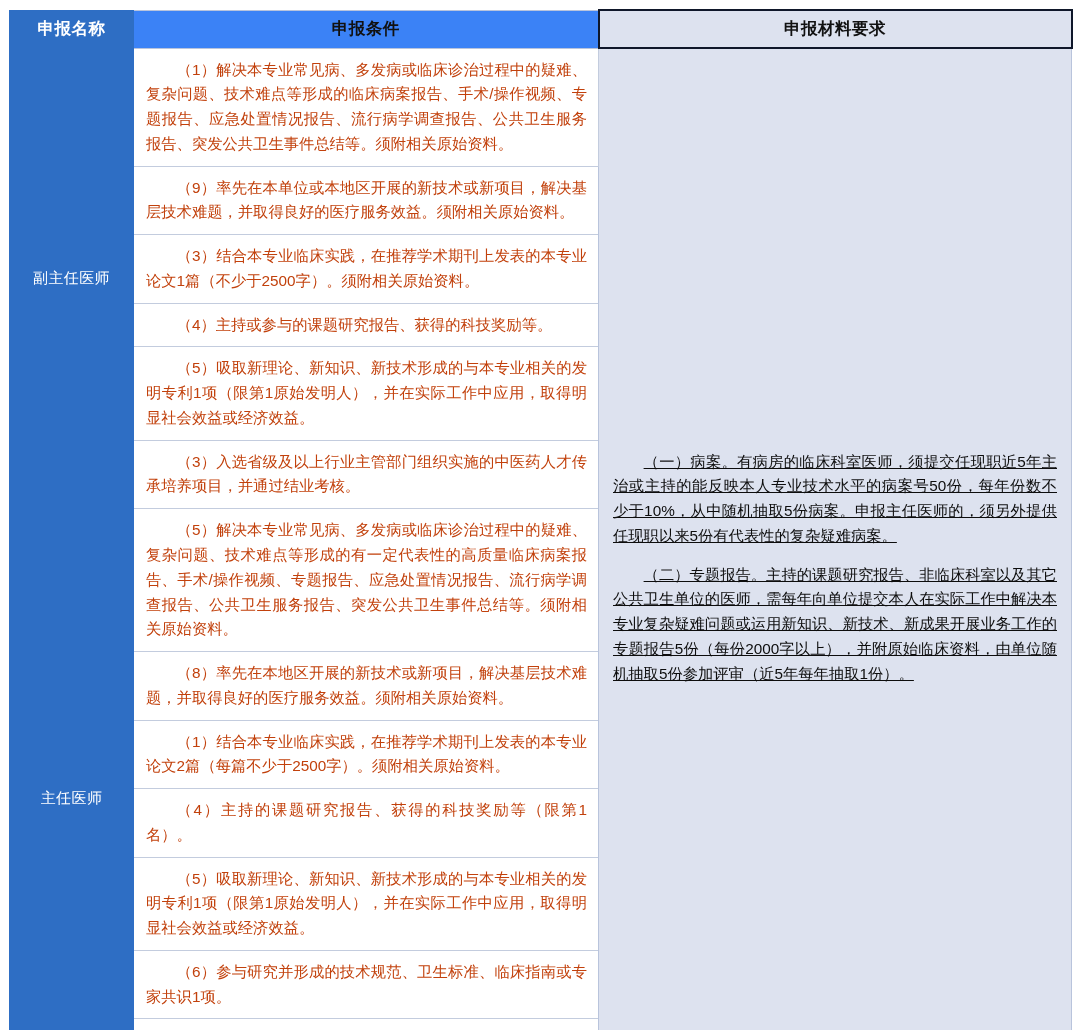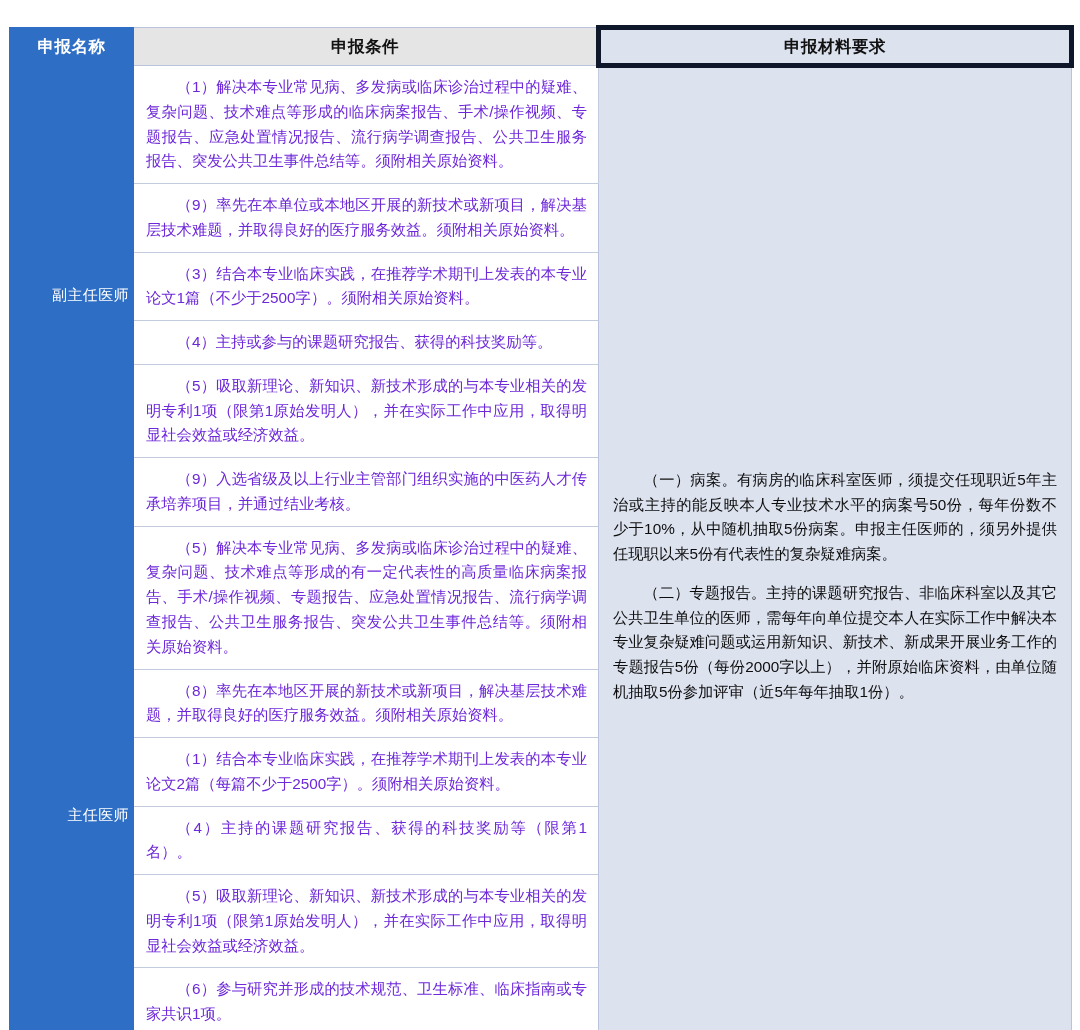--- a/index.html
+++ b/index.html
@@ -14,21 +14,20 @@
     -webkit-font-smoothing: antialiased;
   }
 
   .page {
     position: relative;
     width: 1080px;
     height: 824px;
     box-sizing: border-box;
     padding: 9px 9px 4px 9px;
     background: #ffffff;
-    margin-top: 16px;
   }
 
   table.req-table {
     width: 1062px;
     border-collapse: collapse;
     table-layout: fixed;
     background: #ffffff;
   }
 
   col.c-name  { width: 124px; }
@@ -46,47 +45,47 @@
     vertical-align: middle;
     text-align: center;
     box-sizing: border-box;
   }
   th.h-name {
     background: #2E6EC4;
     color: #ffffff;
     border: 1px solid #2E6EC4;
   }
   th.h-cond {
-    background: #e5e5e5;
+    background: #3b82f6;
     color: #111111;
     border: 1px solid #b9c4dc;
   }
   th.h-mat {
     background: #DDE2EF;
     color: #111111;
-    border: 5px solid #0f172a;
+    border: 2px solid #0f172a;
   }
 
   
   td.namecell {
     background: #2E6EC4;
     color: #ffffff;
     font-size: 15px;
-    text-align: right;
+    text-align: center;
     vertical-align: middle;
     border: 1px solid #2E6EC4;
     border-top: 1px solid #7fa3da;
     padding: 0 4px;
     letter-spacing: 0.4px;
   }
 
   
   td.condcell {
     background: #ffffff;
-    color: #6d28d9;
+    color: #c2410c;
     font-size: 15.3px;
     line-height: 1.62;
     text-align: justify;
     text-justify: inter-ideograph;
     vertical-align: top;
     border: 1px solid #c3ccde;
     border-top: none;
     border-bottom: 1px solid #c3ccde;
     padding: 9px 11px 9px 12px;
     box-sizing: border-box;
@@ -106,20 +105,21 @@
     text-justify: inter-ideograph;
     vertical-align: middle;
     border: 1px solid #b9c4dc;
     border-top: 1px solid #b9c4dc;
     padding: 10px 14px 10px 14px;
     box-sizing: border-box;
   }
   td.matcell p {
     margin: 0 0 14px 0;
     text-indent: 2em;
+    text-decoration: underline;
   }
   td.matcell p:last-child {
     margin-bottom: 0;
   }
 </style>
 </head>
 <body>
 
 <div class="page">
   <table class="req-table">
@@ -162,21 +162,21 @@
           <p>（4）主持或参与的课题研究报告、获得的科技奖励等。</p>
         </td>
       </tr>
       <tr>
         <td class="condcell">
           <p>（5）吸取新理论、新知识、新技术形成的与本专业相关的发明专利1项（限第1原始发明人），并在实际工作中应用，取得明显社会效益或经济效益。</p>
         </td>
       </tr>
       <tr>
         <td class="condcell">
-          <p>（9）入选省级及以上行业主管部门组织实施的中医药人才传承培养项目，并通过结业考核。</p>
+          <p>（3）入选省级及以上行业主管部门组织实施的中医药人才传承培养项目，并通过结业考核。</p>
         </td>
       </tr>
 
       <tr>
         <td class="namecell" rowspan="7">主任医师</td>
         <td class="condcell">
           <p>（5）解决本专业常见病、多发病或临床诊治过程中的疑难、复杂问题、技术难点等形成的有一定代表性的高质量临床病案报告、手术/操作视频、专题报告、应急处置情况报告、流行病学调查报告、公共卫生服务报告、突发公共卫生事件总结等。须附相关原始资料。</p>
         </td>
       </tr>
       <tr>

